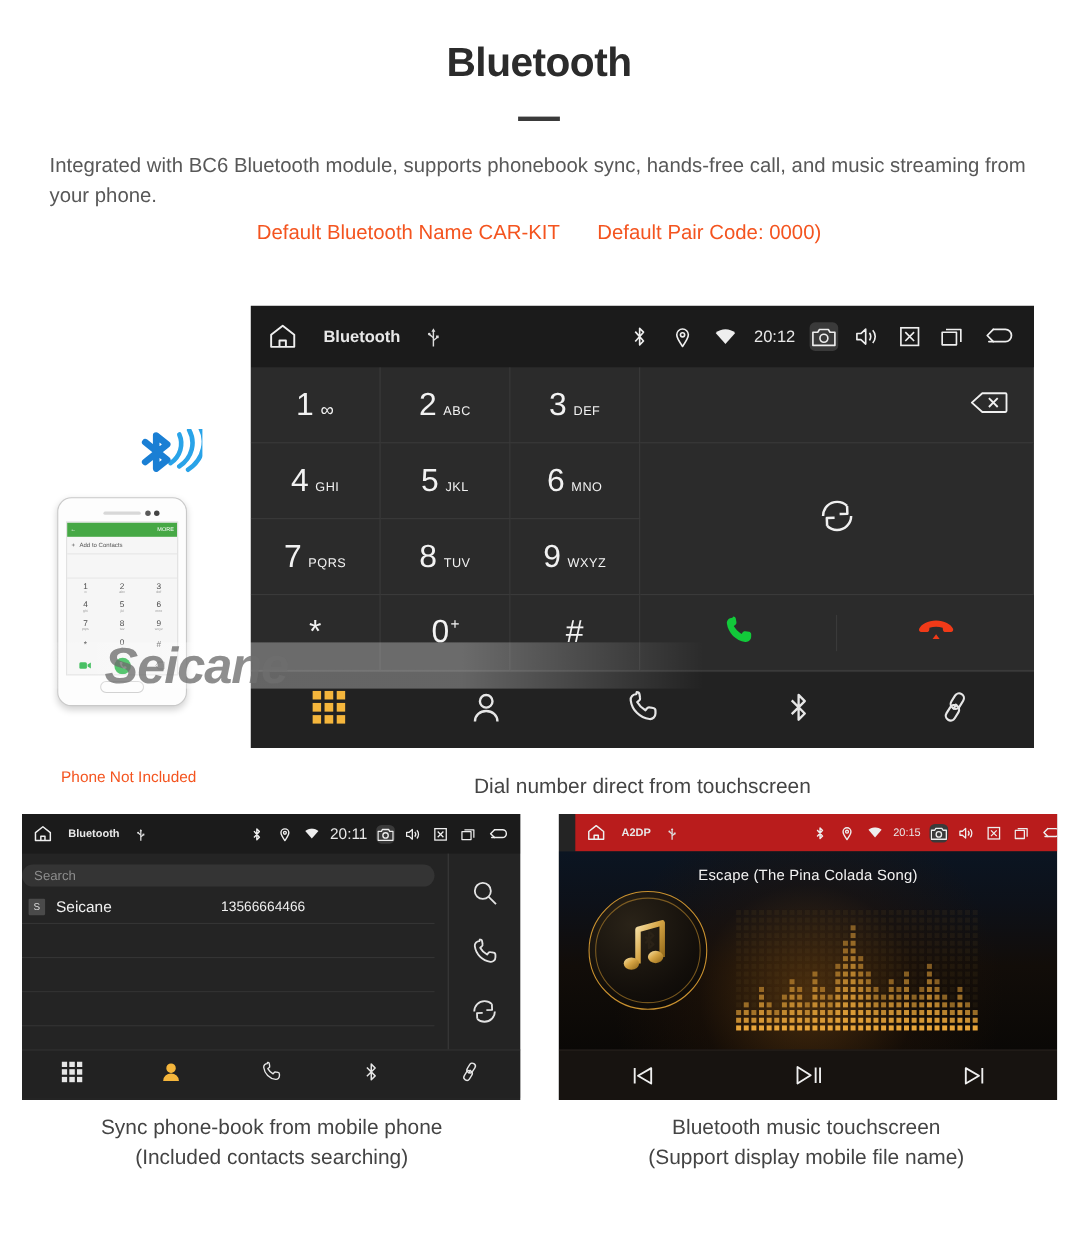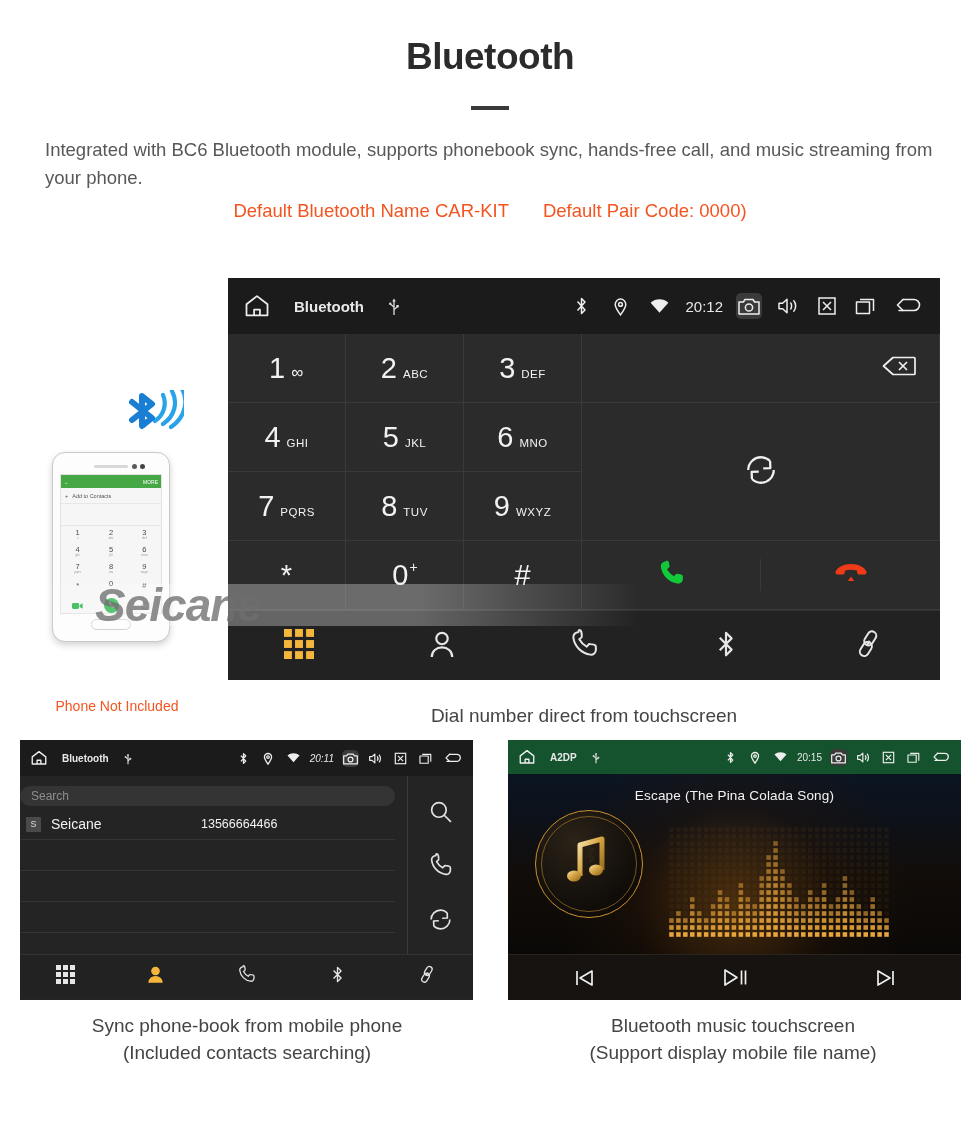--- a/index.html
+++ b/index.html
@@ -140,21 +140,21 @@
   .cap { text-align: center; font-size: 19px; color: #444; line-height: 27px; }
   #cap-main { position: absolute; left: 228px; top: 702px; width: 712px; }
   #cap-left { position: absolute; left: 14px; top: 1012px; width: 466px; }
   #cap-right { position: absolute; left: 500px; top: 1012px; width: 466px; }
 
   
   #phonebook { left: 20px; top: 740px; width: 453px; height: 260px; }
   #phonebook .statusbar { height: 36px; padding: 0 9px; font-size: 10px; }
   #phonebook .sb-home { width: 19px; height: 19px; margin-right: 14px; }
   #phonebook .sb-usb { margin-left: 14px; }
-  #phonebook .sb-right { gap: 8px; font-size: 10px; font-style: italic; }
+  #phonebook .sb-right { gap: 8px; font-size: 14px; }
   #phonebook .sb-right .sb-ico { width: 17px; height: 17px; }
   #phonebook .cam-hl { width: 22px; height: 21px; }
   .pb-body { display: flex; height: 178px; }
   .pb-list { flex: 1; padding: 10px 12px 0 0; }
   .search-box {
     height: 20px; border-radius: 10px; background: #343434;
     color: #8d8d8d; font-size: 12px;
     display: flex; align-items: center; padding: 0 11px;
   }
   .contact-row { display: flex; align-items: center; height: 31px; border-bottom: 1px solid #343434; margin-top: 3px; padding-left: 6px; }
@@ -169,21 +169,21 @@
   .pb-side {
     width: 66px; border-left: 1px solid #3a3a3a;
     display: flex; flex-direction: column; align-items: center;
     justify-content: space-around; padding: 8px 0;
   }
   .pb-side .sb-ico { color: #e3e3e3; }
   #phonebook .bottomnav { height: 44px; }
 
   
   #music { left: 508px; top: 740px; width: 453px; height: 260px; }
-  #music .statusbar { height: 34px; padding: 0 9px; font-size: 10px; background: #14532d; }
+  #music .statusbar { height: 34px; padding: 0 9px; font-size: 10px; background: #b91c1c; margin-left: 15px; }
   #music .sb-home { width: 19px; height: 19px; margin-right: 14px; }
   #music .sb-usb { margin-left: 14px; }
   #music .sb-right { gap: 8px; font-size: 10px; }
   #music .sb-right .sb-ico { width: 17px; height: 17px; }
   #music .cam-hl { width: 22px; height: 21px; }
   .music-stage {
     position: relative; height: 180px;
     background:
       radial-gradient(circle at 50% 72%, rgba(120,72,18,.55) 0%, rgba(40,22,8,.35) 38%, rgba(0,0,0,0) 68%),
       linear-gradient(180deg, #0b1522 0%, #0d1119 26%, #120d09 58%, #0a0806 100%);

